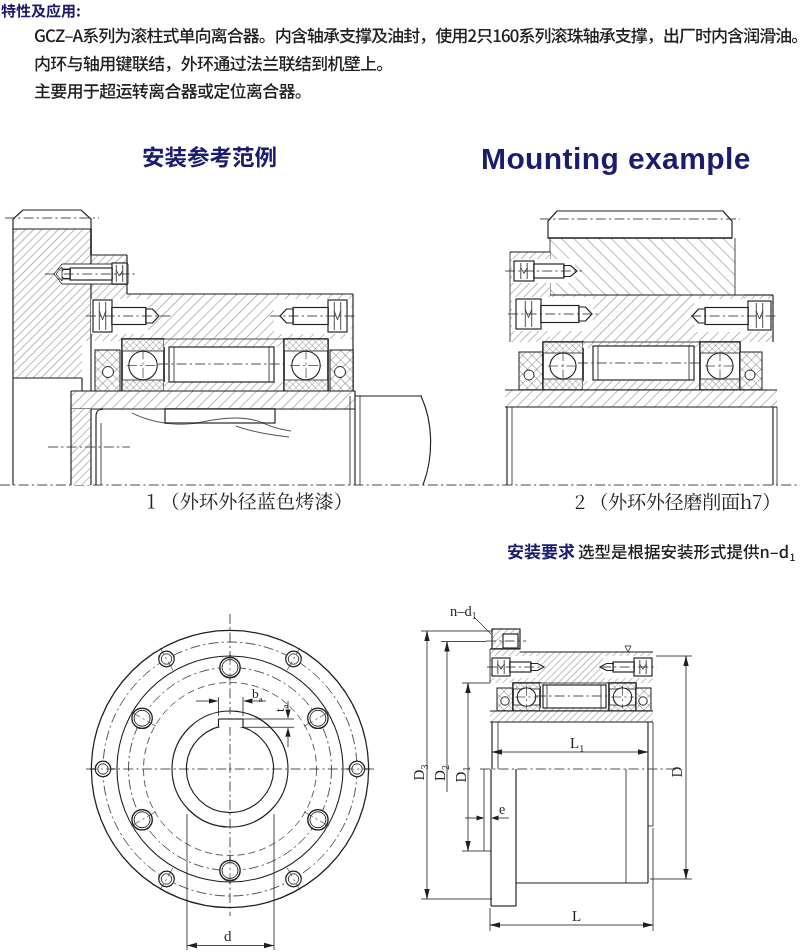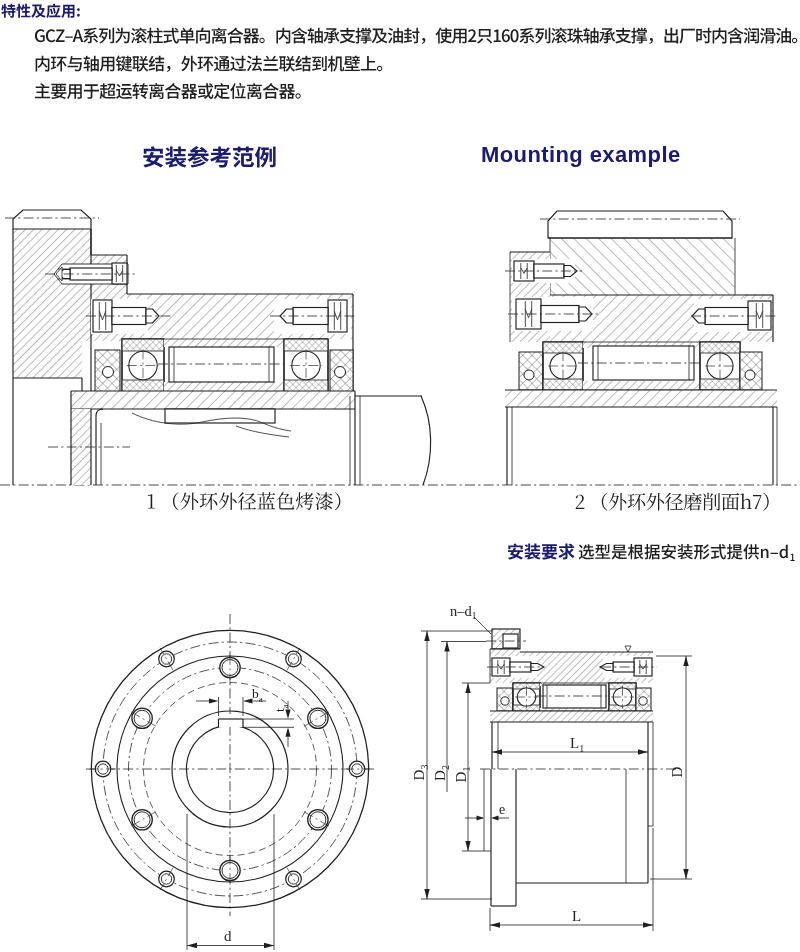--- a/index.html
+++ b/index.html
@@ -1,14 +1,14 @@
 <!DOCTYPE html>
 <html><head><meta charset="utf-8"><style>
 html,body{margin:0;padding:0;background:#fff;width:800px;height:952px;overflow:hidden}
-#me{position:absolute;left:481px;top:142px;font-family:"Liberation Sans",sans-serif;font-weight:bold;font-size:22px;color:#1b1b6f;letter-spacing:0.4px;white-space:nowrap}
+#me{position:absolute;left:481px;top:142px;font-family:"Liberation Sans",sans-serif;font-weight:bold;font-size:30px;color:#1b1b6f;letter-spacing:0.4px;white-space:nowrap}
 </style></head>
 <body>
 <svg width="800" height="952" viewBox="0 0 800 952">
 <defs>
 <pattern id="h" width="5.8" height="5.8" patternUnits="userSpaceOnUse" patternTransform="rotate(-45)">
   <rect width="5.8" height="5.8" fill="#fff"></rect>
         <line x1="0" y1="0" x2="5.8" y2="0" stroke="#4a4a4a" stroke-width="0.75"></line>
 </pattern>
 <pattern id="g" width="8.8" height="8.8" patternUnits="userSpaceOnUse" patternTransform="rotate(45)">
   <rect width="8.8" height="8.8" fill="#fff"></rect>

